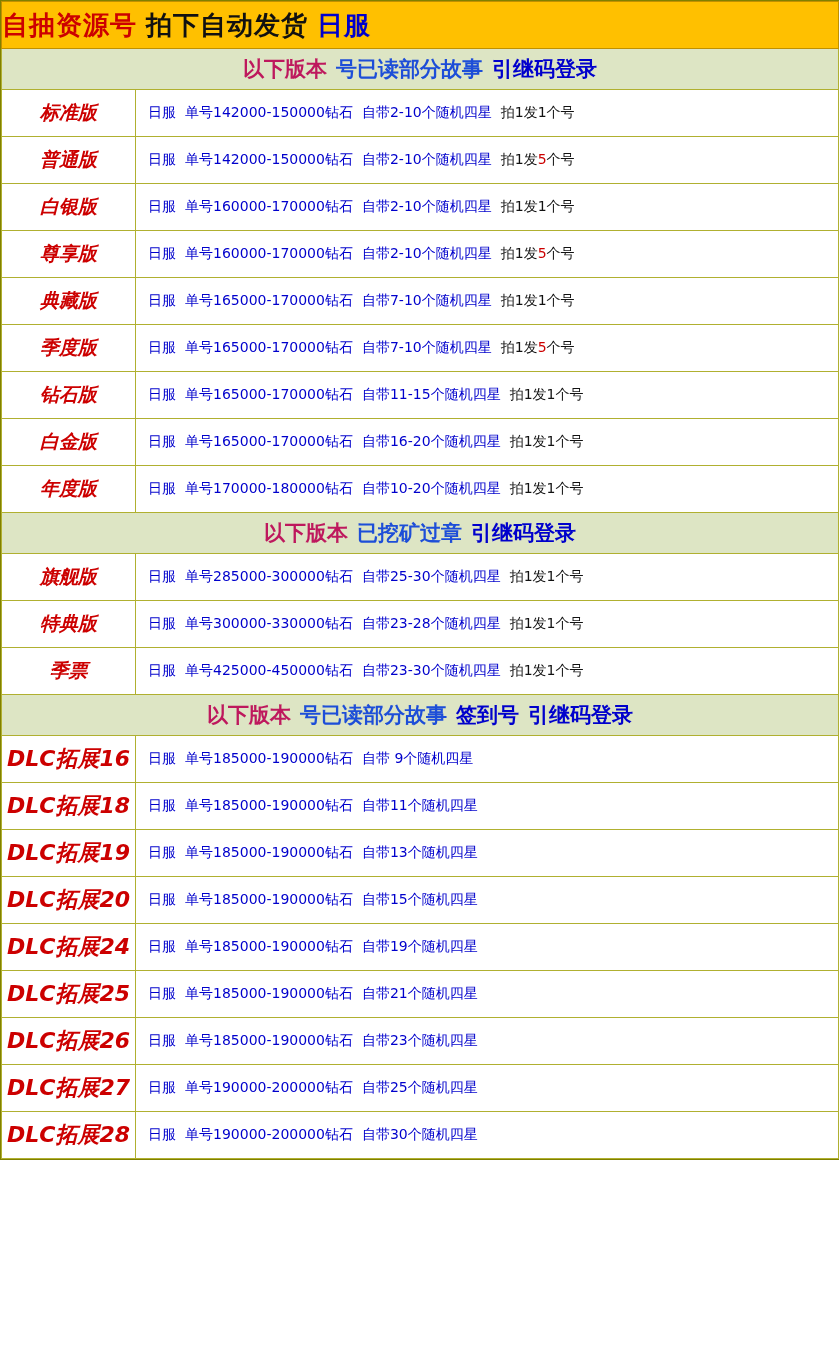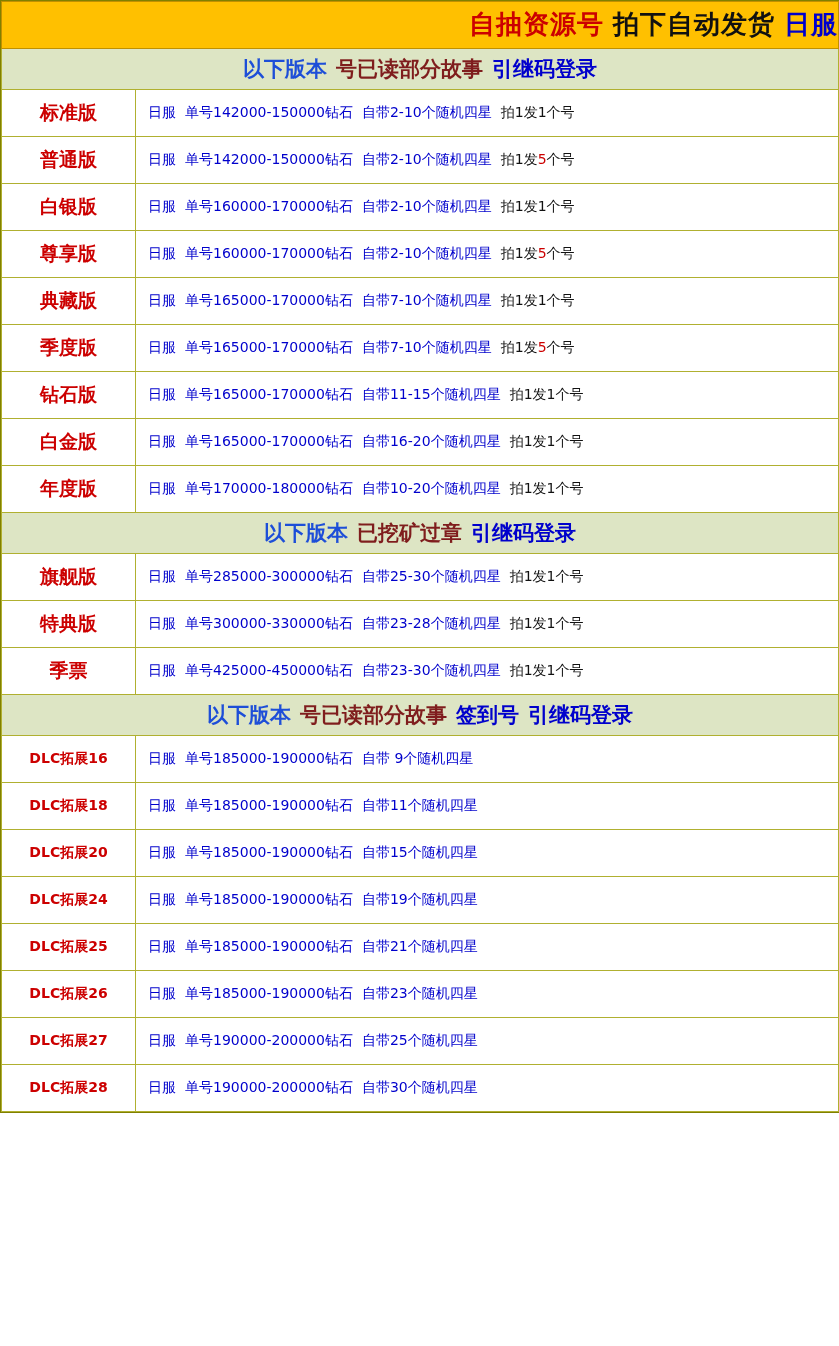--- a/index.html
+++ b/index.html
@@ -27,23 +27,22 @@
   td {
     border: 1px solid #b0b030;
     padding: 0;
     vertical-align: middle;
   }
 
   
   .title-row td {
     background: #ffc000;
     height: 46px;
-    text-align: right;
+    text-align: left;
     border: 1px solid #c09000;
-    font-family: Liberation Serif, serif;
   }
   .title-text {
     font-size: 26px;
     font-weight: bold;
     letter-spacing: 1px;
     line-height: 44px;
     white-space: nowrap;
   }
   .t-red { color: #cc0000; }
   .t-blk { color: #111111; }
@@ -54,35 +53,36 @@
     background: #dde5c4;
     height: 40px;
     text-align: center;
   }
   .sect-text {
     font-size: 21px;
     font-weight: bold;
     line-height: 38px;
     white-space: nowrap;
   }
-  .s-red { color: #1d4ed8; text-align: center; }
-  .s-blk { color: #7f1d1d; }
+  .s-red { color: #be185d; text-align: center; }
+  .s-blk { color: #1d4ed8; }
   .s-blue { color: #0000cc; margin-top: 44px; }
 
   
   .data-row td { height: 46px; }
   .ver-cell {
     text-align: center;
     color: #cc0000;
     font-size: 19px;
     font-weight: bold;
     white-space: nowrap;
+    font-style: italic;
   }
   .ver-cell.small {
-    font-size: 14px;
+    font-size: 22px;
   }
   .body-cell {
     padding-left: 12px;
     font-size: 14px;
     font-weight: normal;
     white-space: nowrap;
     overflow: hidden;
   }
   .seg { display: inline; }
   .seg-blue { color: #0000cc; }
@@ -170,20 +170,24 @@
         </tr>
         <tr class="data-row">
           <td class="ver-cell small">DLC拓展16</td>
           <td class="body-cell"><span class="seg seg-blue">日服</span><span class="gap"></span><span class="seg seg-blue">单号185000-190000钻石</span><span class="gap"></span><span class="seg seg-blue">自带  9个随机四星</span></td>
         </tr>
         <tr class="data-row">
           <td class="ver-cell small">DLC拓展18</td>
           <td class="body-cell"><span class="seg seg-blue">日服</span><span class="gap"></span><span class="seg seg-blue">单号185000-190000钻石</span><span class="gap"></span><span class="seg seg-blue">自带11个随机四星</span></td>
         </tr>
         <tr class="data-row">
+          <td class="ver-cell small">DLC拓展19</td>
+          <td class="body-cell"><span class="seg seg-blue">日服</span><span class="gap"></span><span class="seg seg-blue">单号185000-190000钻石</span><span class="gap"></span><span class="seg seg-blue">自带13个随机四星</span></td>
+        </tr>
+        <tr class="data-row">
           <td class="ver-cell small">DLC拓展20</td>
           <td class="body-cell"><span class="seg seg-blue">日服</span><span class="gap"></span><span class="seg seg-blue">单号185000-190000钻石</span><span class="gap"></span><span class="seg seg-blue">自带15个随机四星</span></td>
         </tr>
         <tr class="data-row">
           <td class="ver-cell small">DLC拓展24</td>
           <td class="body-cell"><span class="seg seg-blue">日服</span><span class="gap"></span><span class="seg seg-blue">单号185000-190000钻石</span><span class="gap"></span><span class="seg seg-blue">自带19个随机四星</span></td>
         </tr>
         <tr class="data-row">
           <td class="ver-cell small">DLC拓展25</td>
           <td class="body-cell"><span class="seg seg-blue">日服</span><span class="gap"></span><span class="seg seg-blue">单号185000-190000钻石</span><span class="gap"></span><span class="seg seg-blue">自带21个随机四星</span></td>

